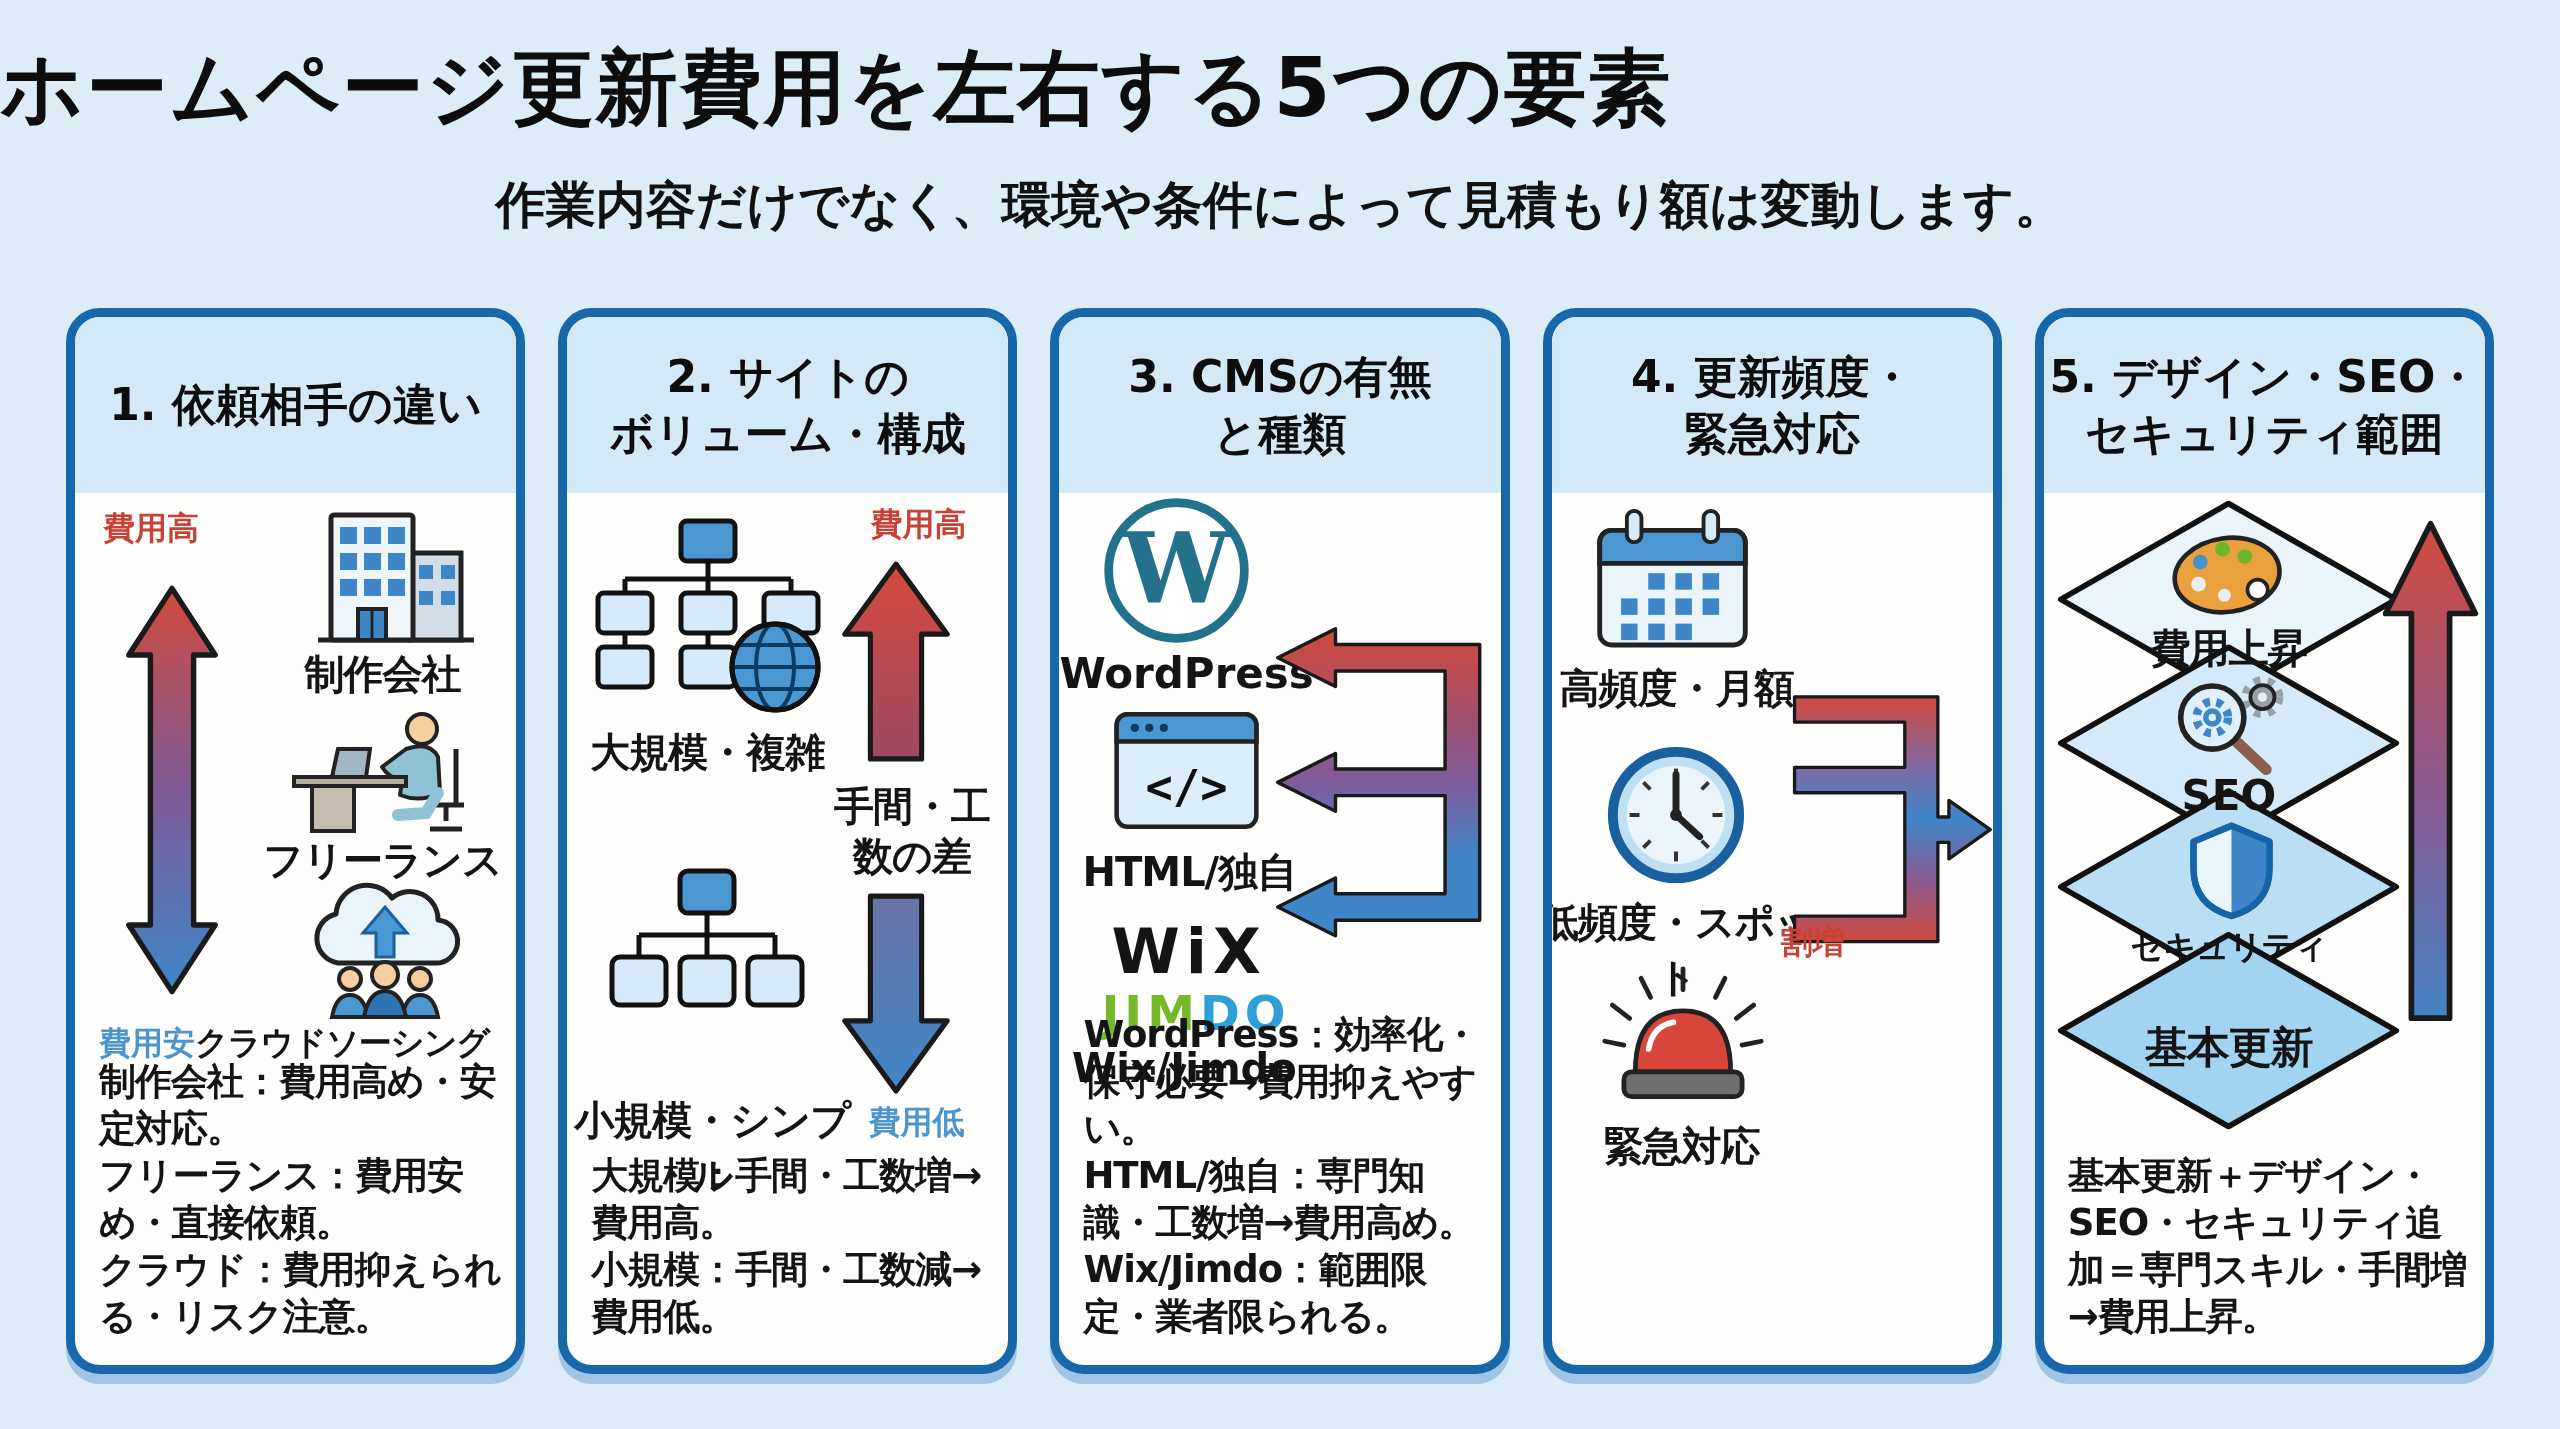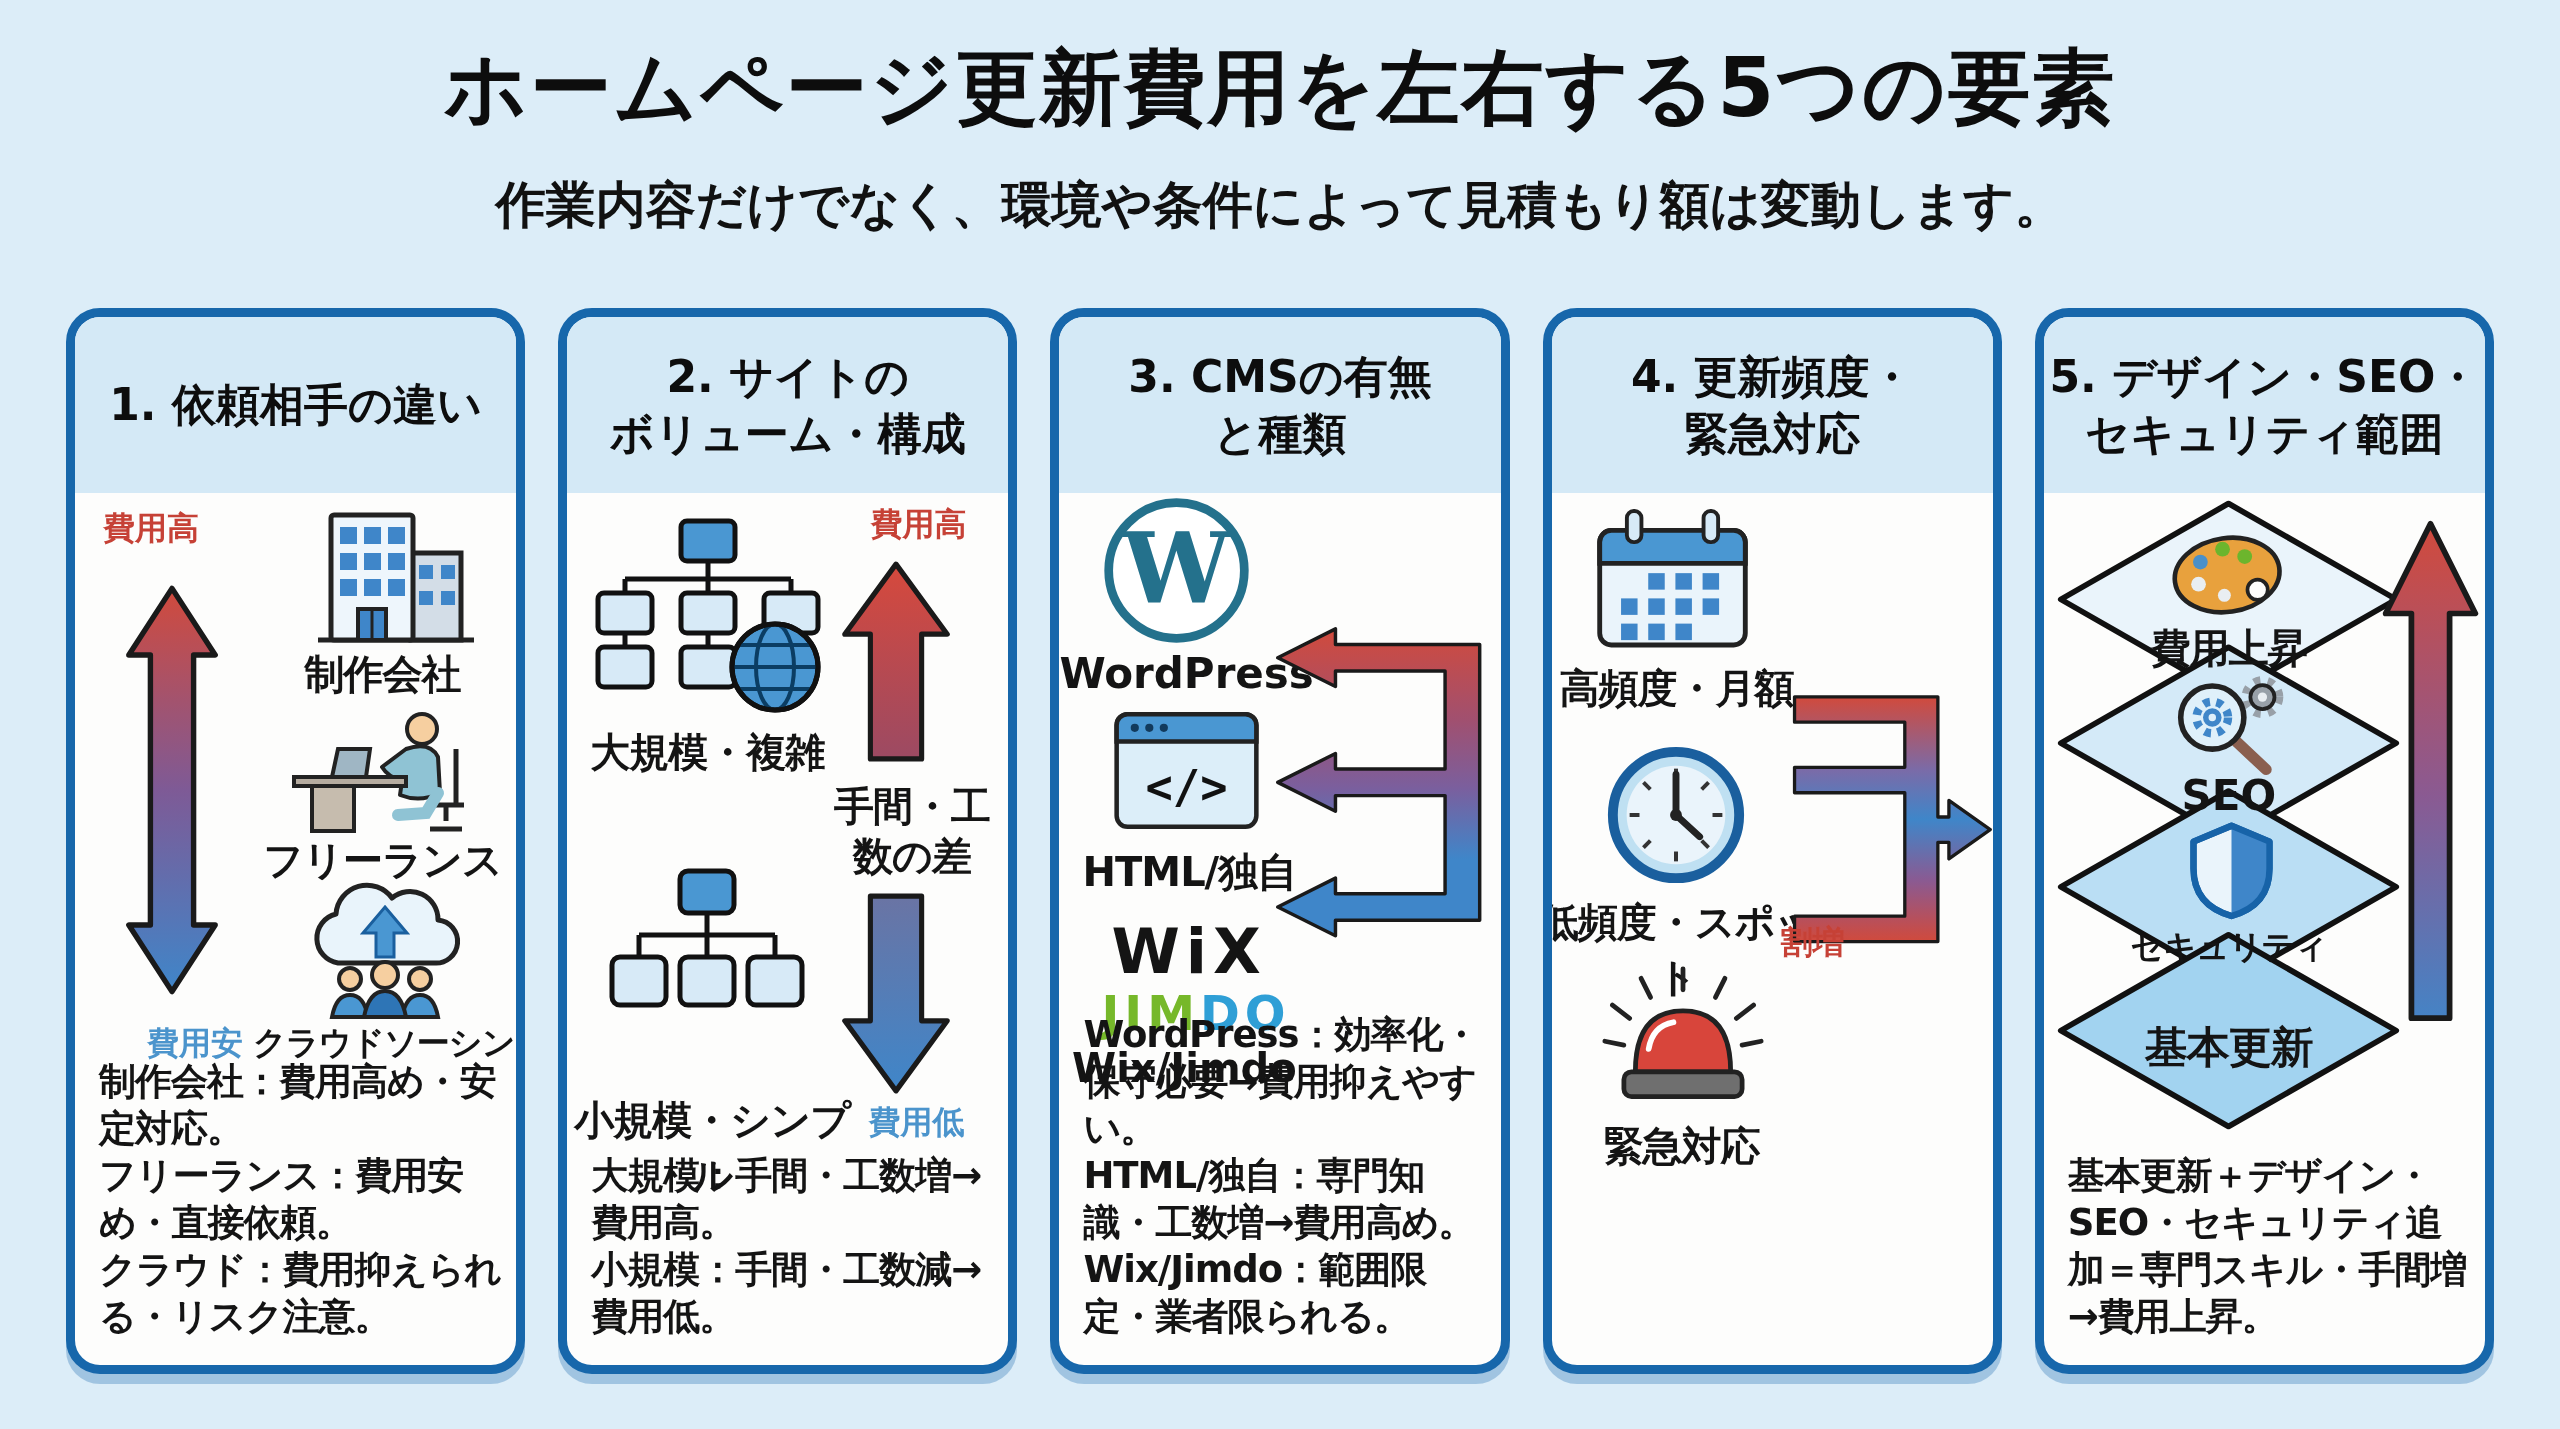--- a/index.html
+++ b/index.html
@@ -1,18 +1,18 @@
 <!DOCTYPE html>
 <html><head>
 <meta charset="utf-8">
 <style>
   html,body{margin:0;padding:0;}
   body{font-family:"DejaVu Sans","Liberation Sans",sans-serif;}
   .canvas{position:relative;width:2560px;height:1429px;background:#dcedf8;overflow:hidden;color:#141414;}
-  .page-title{position:absolute;top:34px;left:0;width:100%;text-align:center;
+  .page-title{position:absolute;top:34px;left:0;width:100%;
     font-size:82px;font-weight:900;letter-spacing:2px;color:#0d0d0d;}
   .page-subtitle{position:absolute;top:172px;left:0;width:100%;text-align:center;
     font-size:50px;font-weight:800;color:#111;}
   .cards-row{position:absolute;top:308px;left:66px;right:66px;height:1066px;
     display:flex;gap:33px;}
   .card{flex:1;background:#fdfdfc;border:9px solid #1767ab;border-radius:34px;
     overflow:hidden;display:flex;flex-direction:column;
     box-shadow:0 10px 0 rgba(23,103,171,.30);}
   .card-header{height:176px;flex:0 0 176px;background:#d4e9f6;display:flex;
     align-items:center;justify-content:center;text-align:center;
@@ -100,21 +100,21 @@
         <svg class="abs" style="left:205px;top:386px;" width="210" height="140" viewBox="0 0 210 140">
           <path d="M58,84 A25,25 0 0 1 56,35 A31,31 0 0 1 112,19 A28,28 0 0 1 158,41 A21,21 0 0 1 154,84 Z" fill="#e9f4fb" stroke="#222" stroke-width="5" stroke-linejoin="round"></path>
           <polygon points="105,28 127,54 114,54 114,78 96,78 96,54 83,54" fill="#4a97d2" stroke="#1a5f9e" stroke-width="3"></polygon>
           <circle cx="70" cy="100" r="11" fill="#f6cfa0" stroke="#222" stroke-width="4"></circle>
           <path d="M52,138 q4,-22 18,-22 q14,0 18,22 z" fill="#4a97d2" stroke="#222" stroke-width="4"></path>
           <circle cx="140" cy="100" r="11" fill="#f6cfa0" stroke="#222" stroke-width="4"></circle>
           <path d="M122,138 q4,-22 18,-22 q14,0 18,22 z" fill="#4a97d2" stroke="#222" stroke-width="4"></path>
           <circle cx="105" cy="96" r="13" fill="#f6cfa0" stroke="#222" stroke-width="4"></circle>
           <path d="M84,138 q5,-26 21,-26 q16,0 21,26 z" fill="#2e75b6" stroke="#222" stroke-width="4"></path>
         </svg>
-        <div class="abs" style="left:24px;top:528px;display:flex;align-items:baseline;gap:10px;white-space:nowrap;margin-left:48px;">
+        <div class="abs" style="left:24px;top:528px;display:flex;align-items:baseline;white-space:nowrap;">
           <span class="costtag blue">費用安</span>
           <span class="lbl" style="font-size:33px;">クラウドソーシング</span>
         </div>
         <div class="desc">制作会社：費用高め・安定対応。
 フリーランス：費用安め・直接依頼。
 クラウド：費用抑えられる・リスク注意。</div>
       </div>
     </div>
 
     <div class="card">

